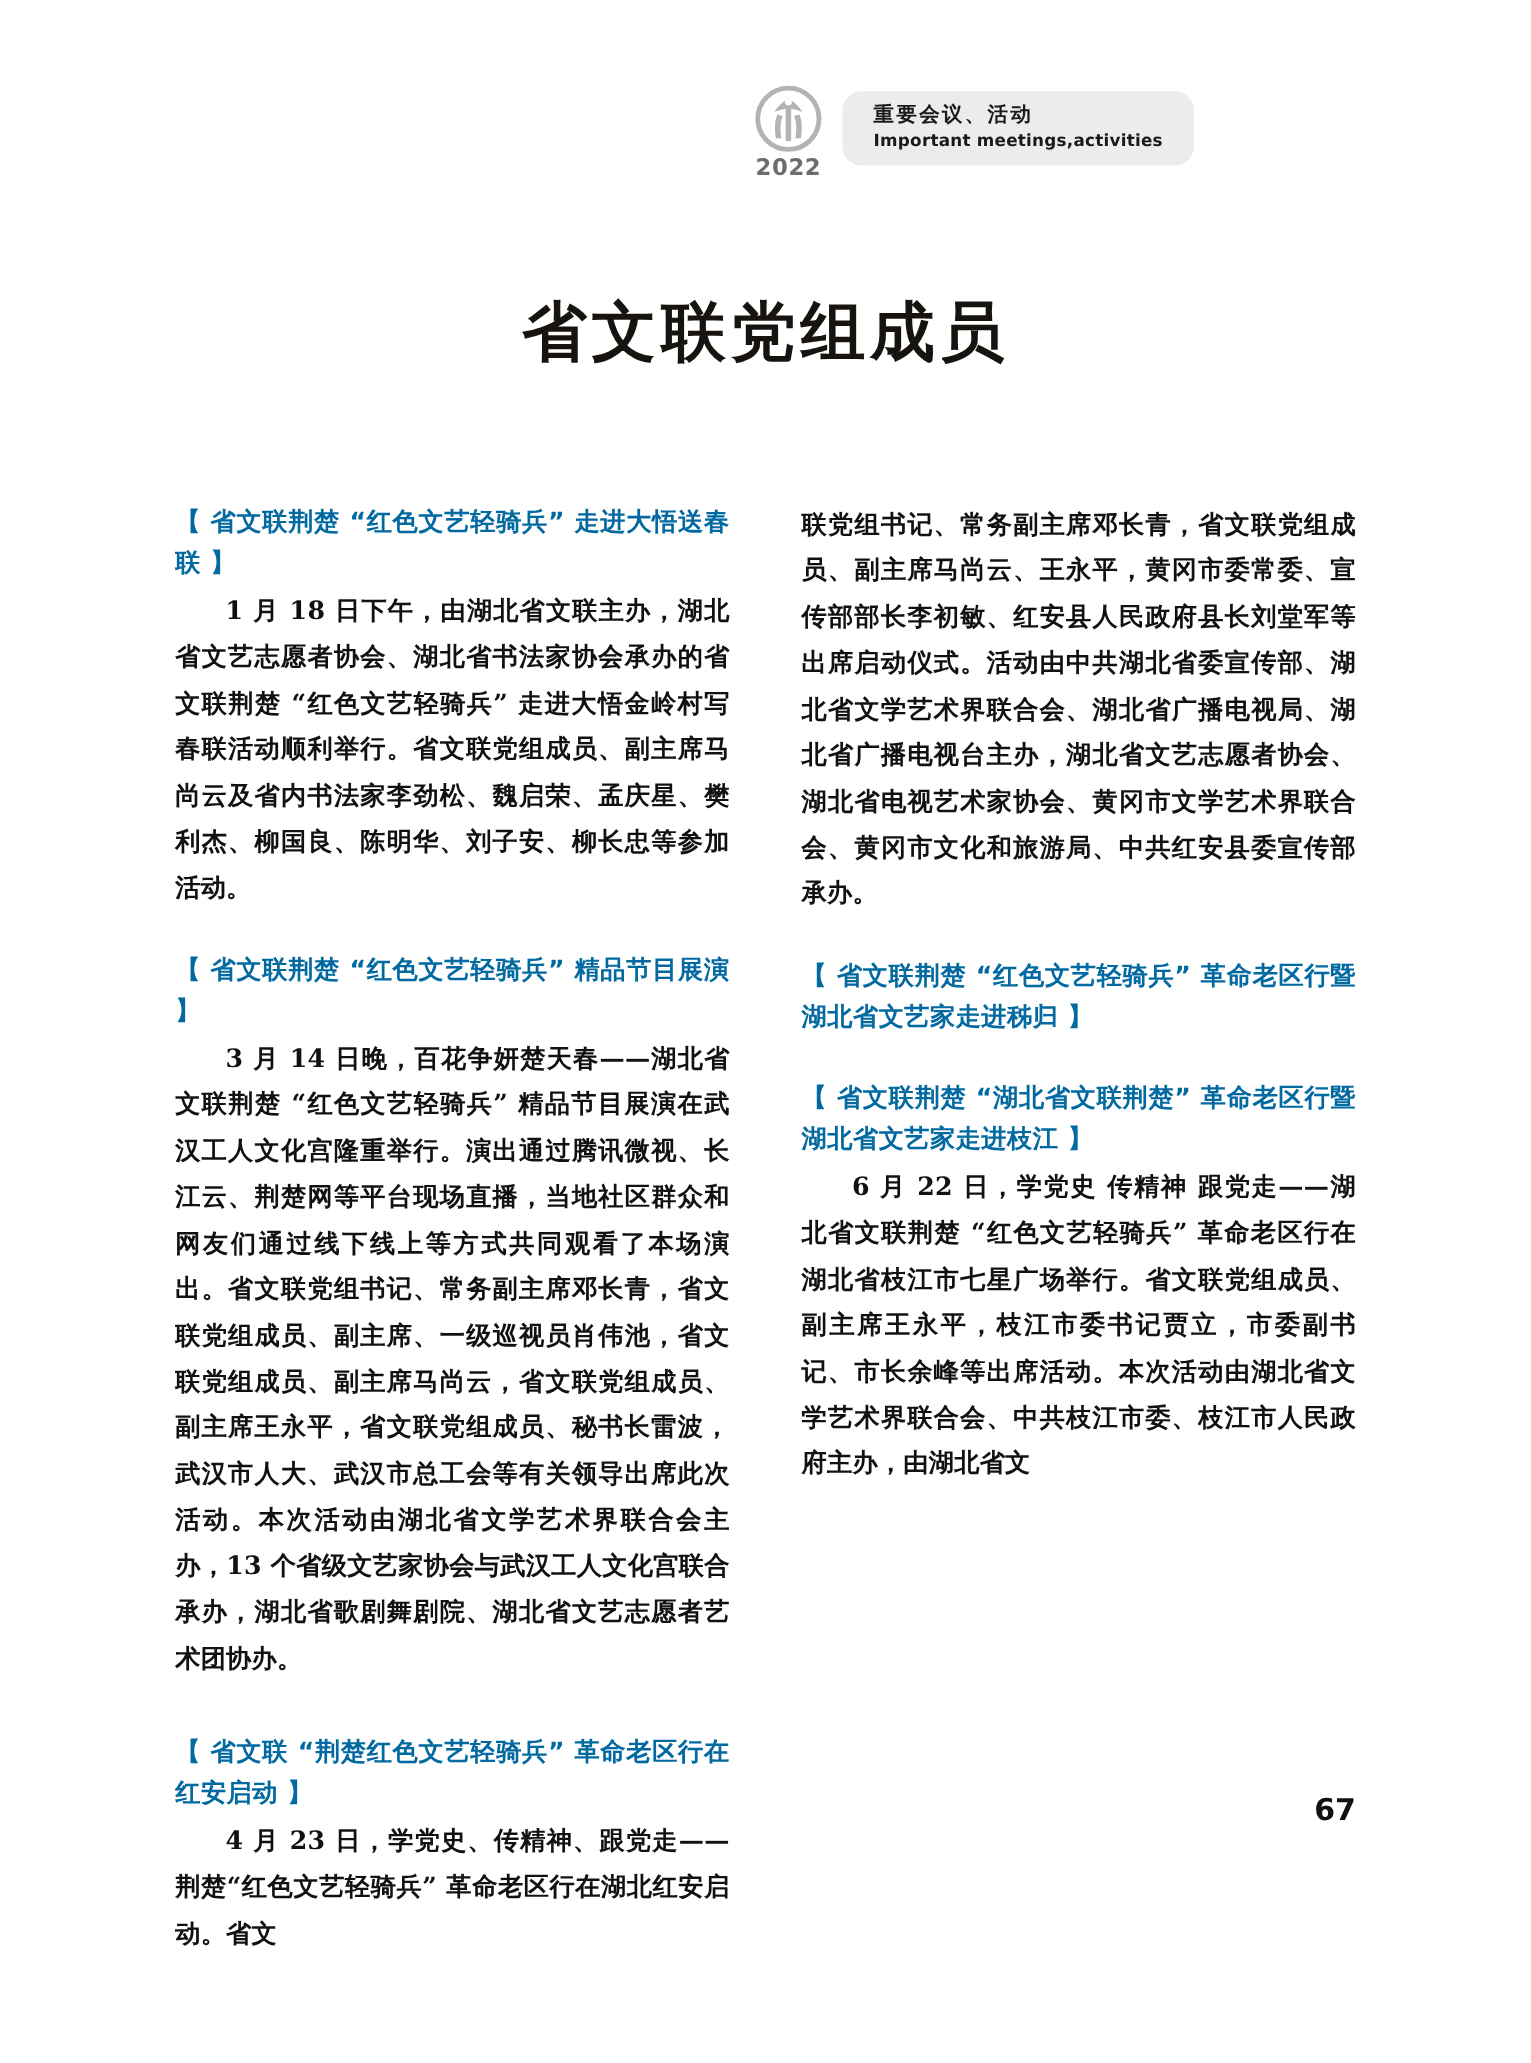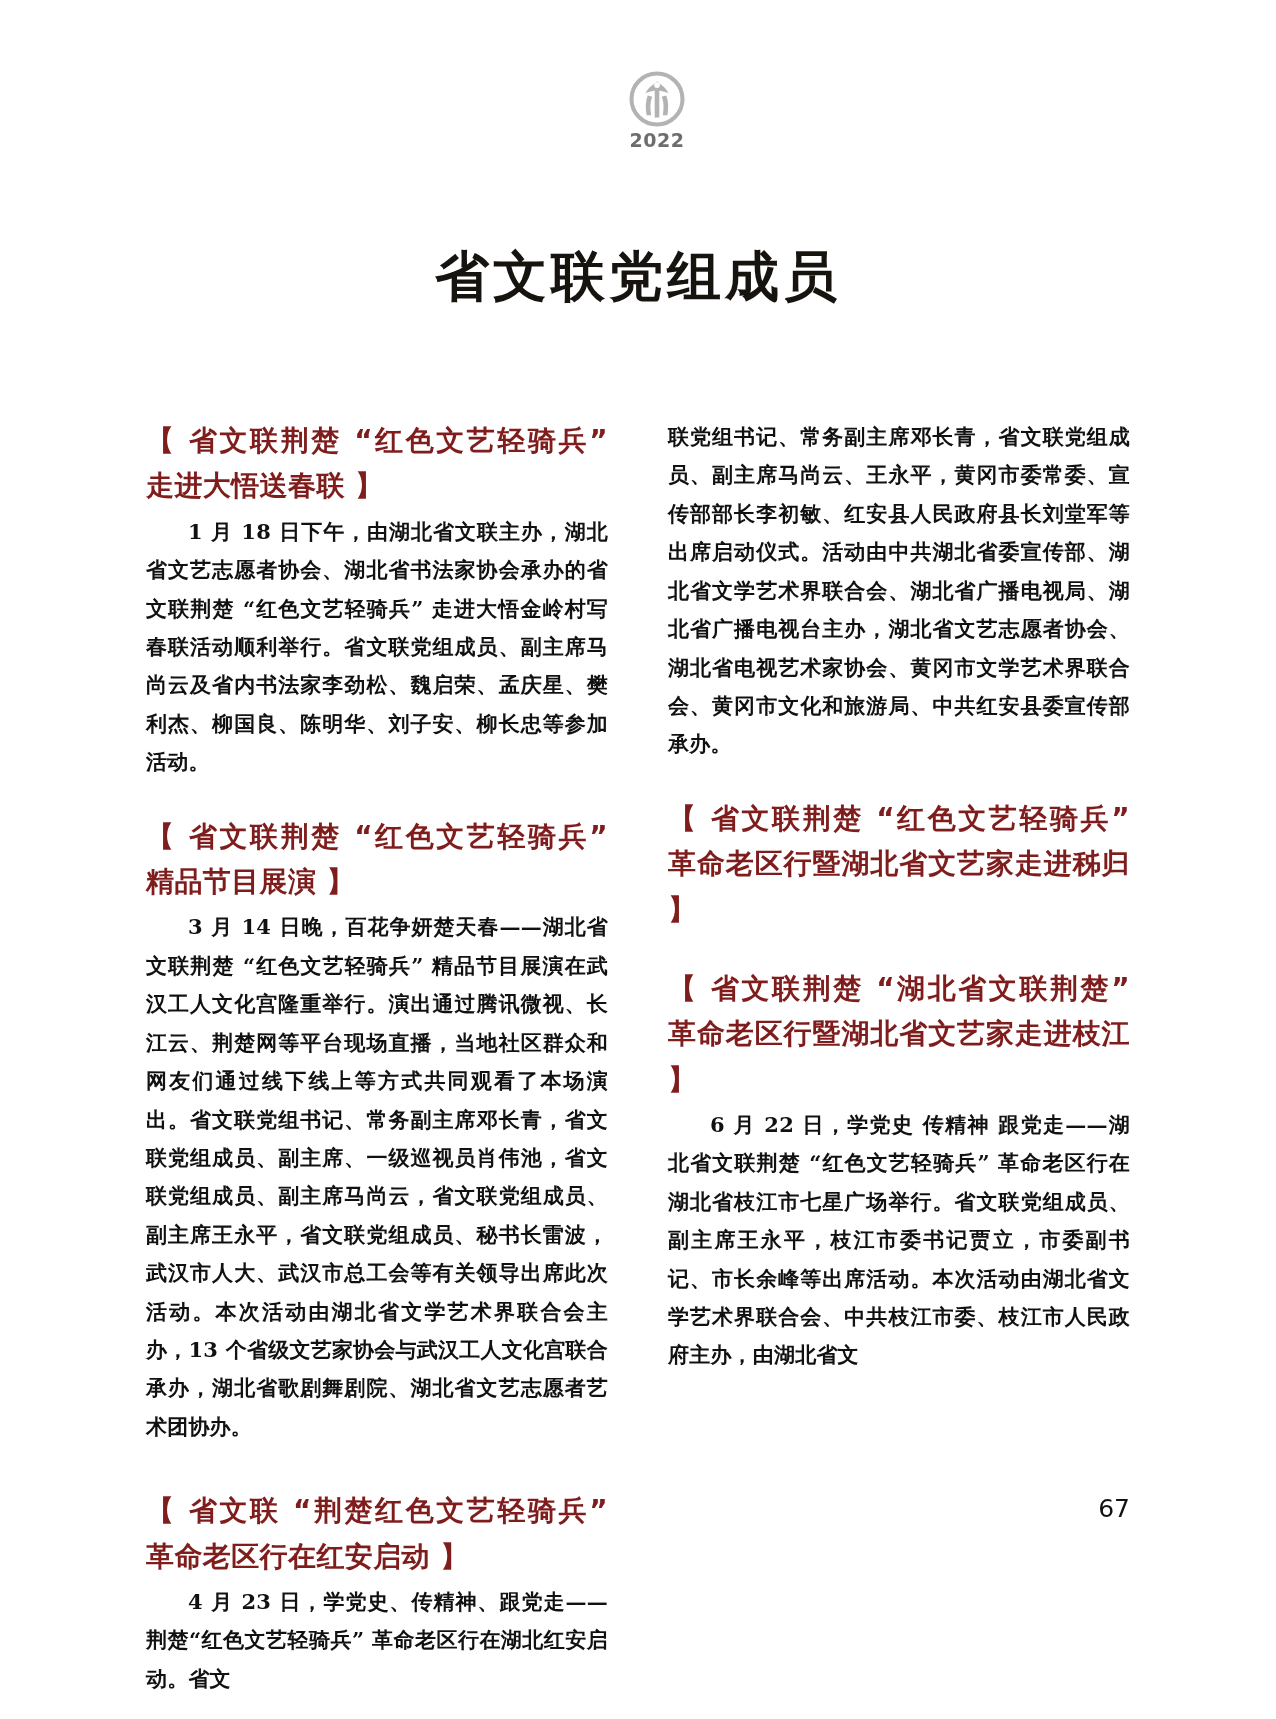--- a/index.html
+++ b/index.html
@@ -103,24 +103,24 @@
   .column {
     width: 462px;
   }
 
   .article { margin-bottom: 2px; }
 
   h2.article-heading {
     margin: 0 0 4px 0;
     font-family: "DejaVu Sans", sans-serif;
     font-weight: bold;
-    font-size: 28px;
+    font-size: 21px;
     line-height: 1.62;
     letter-spacing: 0.4px;
-    color: #7f1d1d;
+    color: #0369a1;
     text-align: justify;
     text-justify: inter-character;
   }
 
   p.article-body {
     margin: 0;
     font-family: "DejaVu Serif", "Liberation Serif", serif;
     font-weight: bold;
     font-size: 21px;
     line-height: 1.83;
@@ -137,21 +137,21 @@
   
   .page-number {
     position: absolute;
     left: 0;
     top: 1494px;
     width: 1276px;
     text-align: right;
     padding-right: 146px;
     box-sizing: border-box;
     font-family: "DejaVu Sans", sans-serif;
-    font-weight: normal;
+    font-weight: bold;
     font-size: 25px;
     color: #111111;
   }
 </style>
 </head>
 <body>
 
 <div class="page-header">
   <div class="header-inner">
 
@@ -160,20 +160,24 @@
         <circle cx="50" cy="50" r="44" fill="none" stroke="#b3b3b3" stroke-width="7"></circle>
         <path d="M50 20 C42 26 34 32 30 40 C36 38 42 36 50 35 C58 36 64 38 70 40 C66 32 58 26 50 20 Z" fill="#b3b3b3"></path>
         <path d="M46 34 L46 82 L54 82 L54 34 Z" fill="#b3b3b3"></path>
         <path d="M34 44 C30 54 30 66 32 78 L40 78 C38 66 38 54 42 46 Z" fill="#b3b3b3"></path>
         <path d="M66 44 C70 54 70 66 68 78 L60 78 C62 66 62 54 58 46 Z" fill="#b3b3b3"></path>
         <circle cx="50" cy="26" r="5" fill="#ffffff"></circle>
       </svg>
       <div class="logo-year">2022</div>
     </div>
 
+    <div class="header-pill">
+      <div class="header-cn">重要会议、活动</div>
+      <div class="header-en">Important meetings,activities</div>
+    </div>
 
   </div>
 </div>
 
 <h1 class="page-title">省文联党组成员</h1>
 
 <div class="columns">
 
   <div class="column">
 

